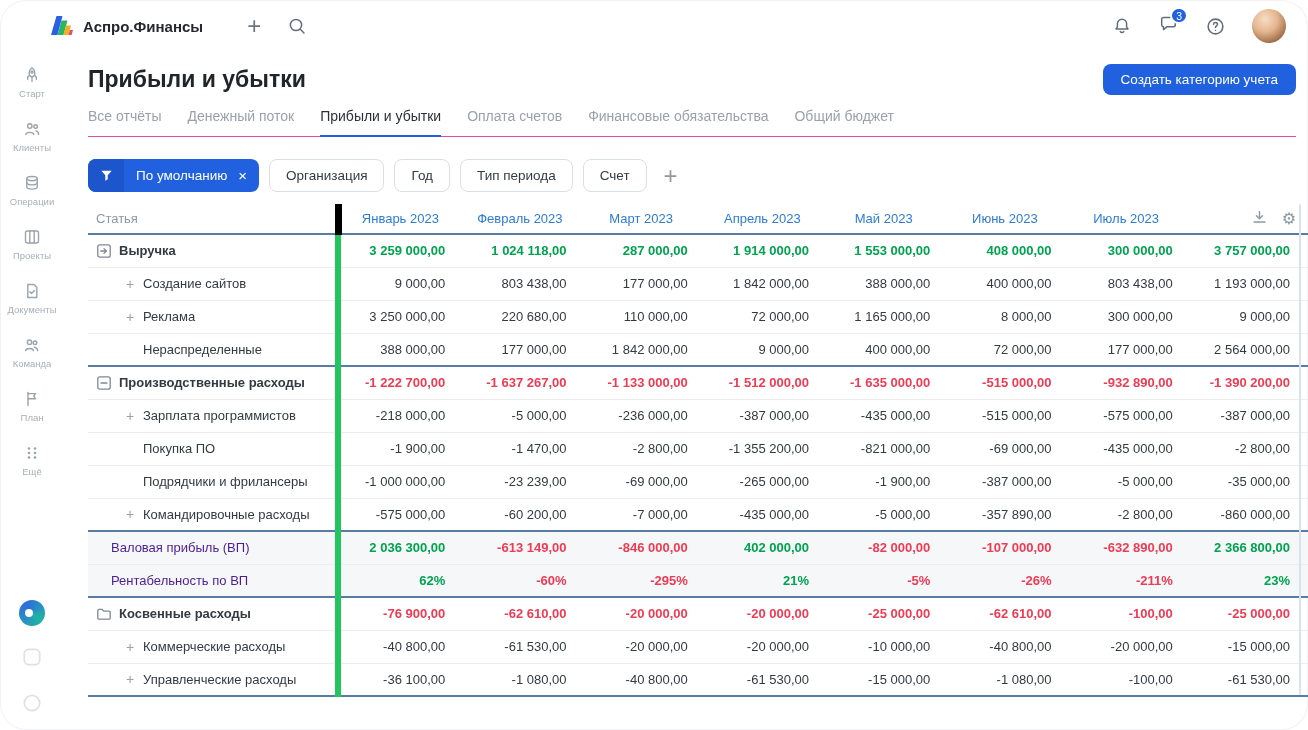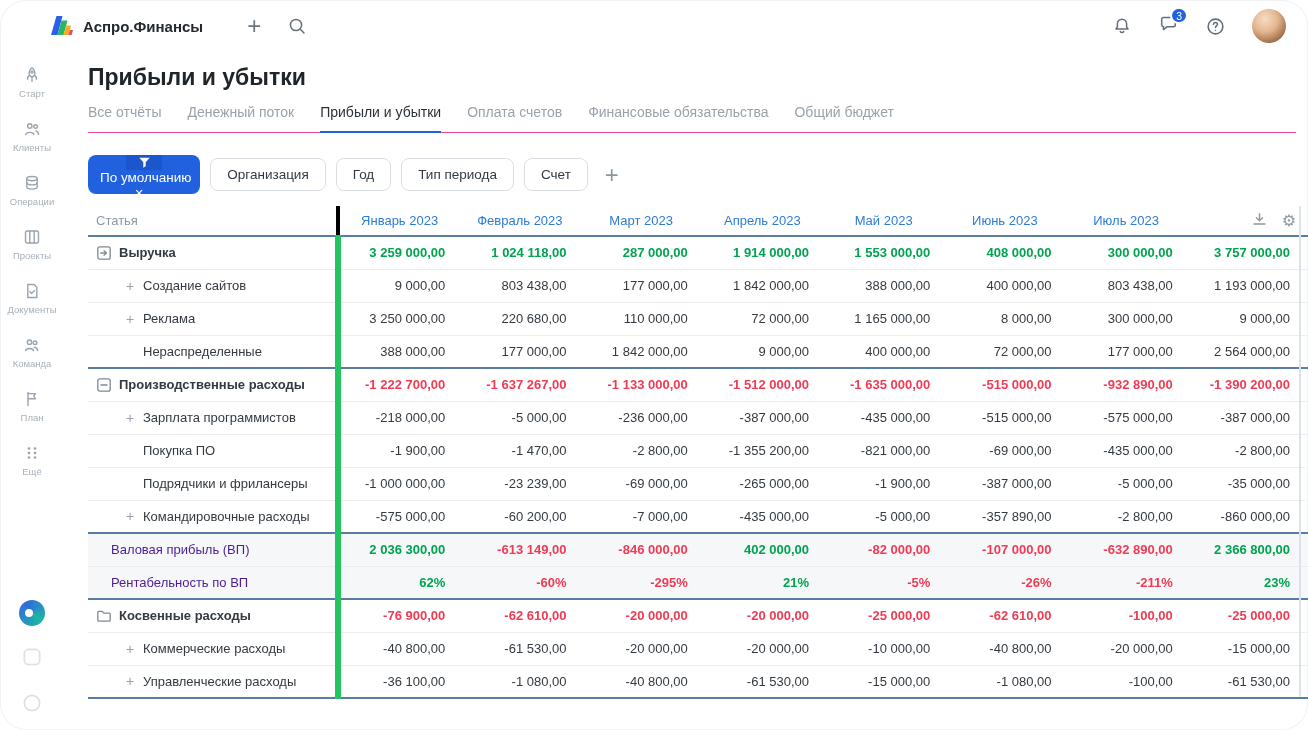--- a/index.html
+++ b/index.html
@@ -43,33 +43,33 @@
   .page-title { font-size:23px; font-weight:600; color:#20252a; }
   .primary-btn { background:var(--accent-blue,#2161df); color:#fff; border:none; border-radius:8px;
     height:31px; padding:0 18px; font-size:13.5px; cursor:pointer; font-family:inherit; }
 
   .tabs { margin-top:13px; display:flex; gap:26px; border-bottom:1px solid #ec4899; margin-right:12px; }
   .tab { font-size:14px; color:#99a2ab; padding-bottom:11px; cursor:pointer; white-space:nowrap; }
   .tab.active { color:#2b3138; border-bottom:2px solid var(--accent-blue,#2161df); margin-bottom:-1px; }
 
   .filter-row { margin-top:22px; display:flex; align-items:center; gap:10px; }
   .pill { display:flex; align-items:center; background:var(--accent-blue,#2161df); border-radius:8px;
-    height:39px; color:#fff; font-size:13.5px; overflow:hidden; cursor:pointer;flex-direction:column; }
+    height:33px; color:#fff; font-size:13.5px; overflow:hidden; cursor:pointer; }
   .pill-funnel { width:36px; height:33px; background:#1d55cc; display:flex; align-items:center; justify-content:center; }
   .pill-label { padding:0 9px 0 12px; }
   .pill-close { padding:0 12px 0 2px; font-size:15px; line-height:1; cursor:pointer; }
   .chip { height:33px; border:1px solid #dadfe5; border-radius:8px; padding:0 16px; font-size:13.5px;
     color:#333a41; display:flex; align-items:center; background:#fff; cursor:pointer; white-space:nowrap; }
   .add-filter { margin-left:7px; font-size:24px; color:#8d98a3; background:none; border:none; cursor:pointer; line-height:1; }
 
   
   .table-wrap { margin-top:12px; position:relative; }
   table { width:100%; border-collapse:collapse; table-layout:fixed; }
   thead th { font-weight:400; font-size:13px; height:30px; border-bottom:2px solid var(--section-border,#587ca3); }
-  th.h-first { text-align:left; color:#8d98a3; padding-left:8px; border-right:4px solid #000000; }
+  th.h-first { text-align:left; color:#8d98a3; padding-left:8px; border-right:7px solid #000000; }
   th.h-month { color:var(--header-blue,#2d7cd4); text-align:center; white-space:nowrap; }
   th.h-actions { text-align:right; padding-right:12px; }
   .th-icons { display:inline-flex; gap:14px; align-items:center; vertical-align:middle; }
   .th-icons .gear-ch { font-size:16px; color:#8d98a3; line-height:1; cursor:pointer; }
 
   tbody td { height:33px; border-bottom:1px solid #ededef; font-size:13px; color:#333a41; white-space:nowrap; }
   td.name-cell { padding-left:8px; border-right:6px solid #22c55e; overflow:hidden; }
   td.val { text-align:right; padding-right:14px; }
   td.val:last-child { padding-right:18px; }
   tr.group td { font-weight:700; }
@@ -230,20 +230,21 @@
         <svg width="22" height="22" viewBox="0 0 20 20" fill="none" stroke="#8d98a3" stroke-width="1.6">
           <circle cx="10" cy="10" r="7"></circle>
         </svg>
       </span>
     </div>
   </aside>
 
   <main class="main">
     <div class="page-head">
       <h1 class="page-title">Прибыли и убытки</h1>
+      <button class="primary-btn">Создать категорию учета</button>
     </div>
 
     <nav class="tabs">
         <span class="tab">Все отчёты</span>
         <span class="tab">Денежный поток</span>
         <span class="tab active">Прибыли и убытки</span>
         <span class="tab">Оплата счетов</span>
         <span class="tab">Финансовые обязательства</span>
         <span class="tab">Общий бюджет</span>
       </nav>

